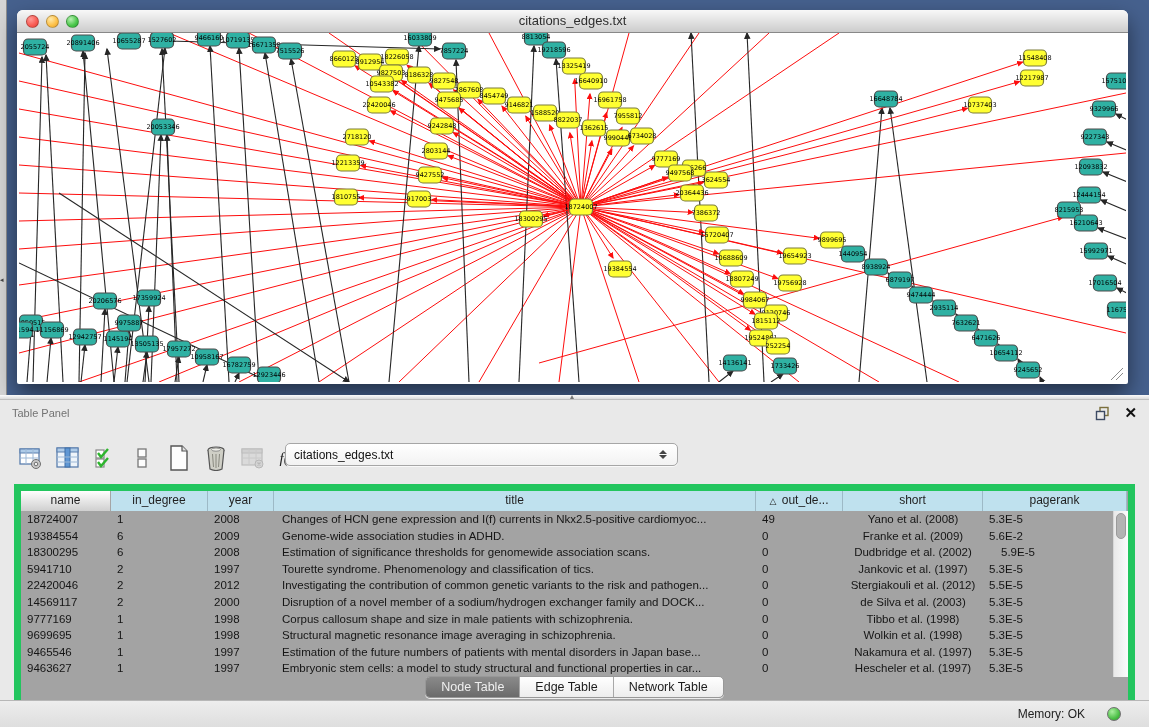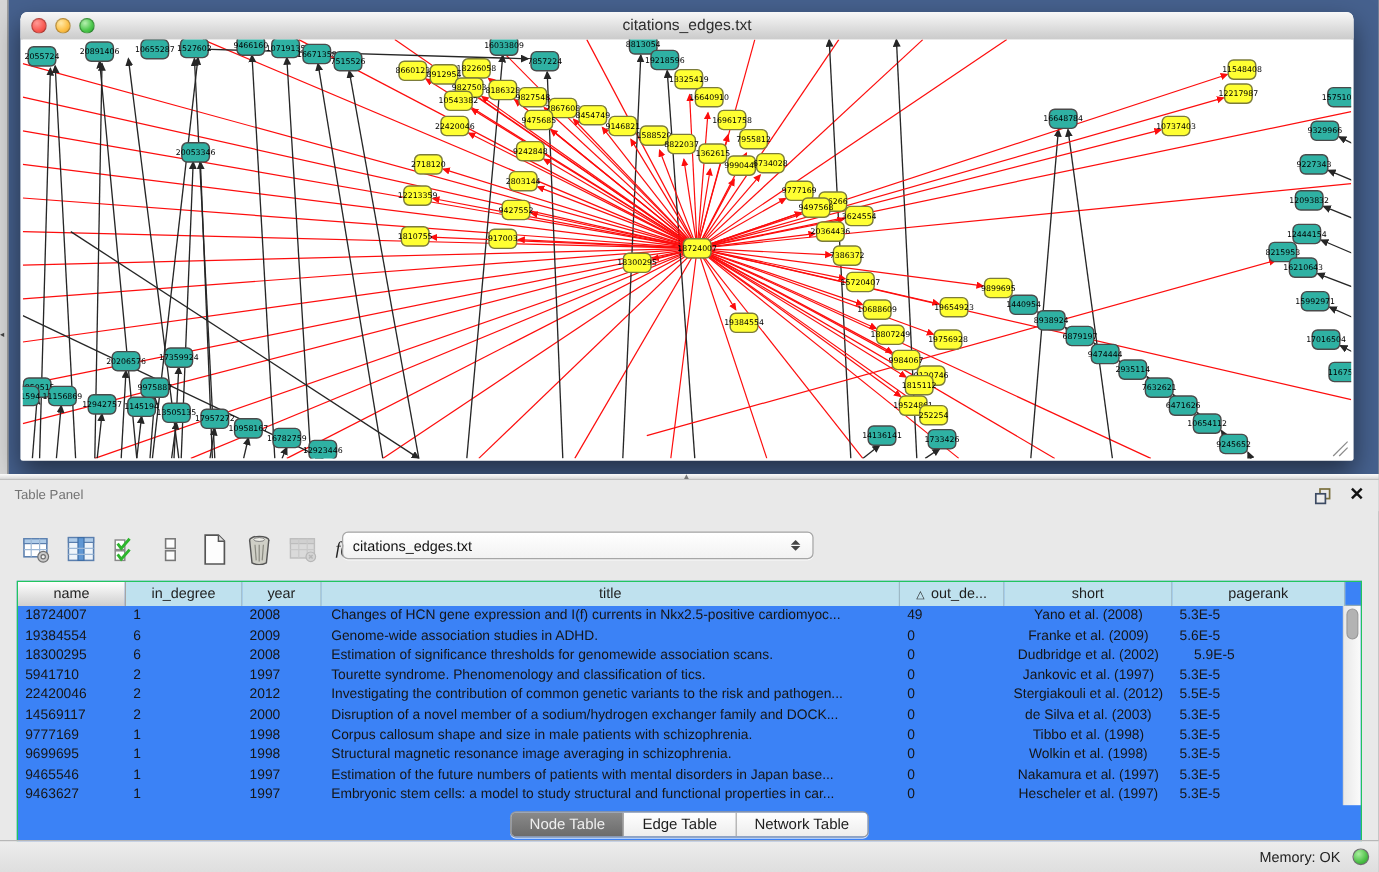--- a/index.html
+++ b/index.html
@@ -40,21 +40,21 @@
   .fx{font-family:"Liberation Serif",serif;font-style:italic;font-size:15px;color:#222;}
   .combo{position:absolute;left:285px;top:48px;width:393px;height:23px;background:linear-gradient(#ffffff,#f2f2f2);
     border:1px solid #a6a6a6;border-radius:5px;display:flex;align-items:center;padding:0 8px;box-shadow:0 1px 0 rgba(255,255,255,.7);}
   .combo-text{font-size:12px;color:#111;flex:1;}
   .combo-arrows{display:flex;flex-direction:column;align-items:center;gap:1px;margin-right:2px;}
   .combo-arrows i{display:block;width:0;height:0;border-left:4px solid transparent;border-right:4px solid transparent;}
   .combo-arrows i.up{border-bottom:4px solid #444;}
   .combo-arrows i.down{border-top:4px solid #444;}
 
   
-  .tablebox{position:absolute;left:14px;top:89px;width:1121px;height:232px;background:#3b82f6;border:1px solid #22c55e;overflow:hidden;}
+  .tablebox{position:absolute;left:14px;top:89px;width:1121px;height:232px;background:#a3a3a3;border:7px solid #22c55e;overflow:hidden;}
   .thead{display:flex;height:20px;border-bottom:1px solid #8fa9b5;}
   .th{flex:none;height:20px;line-height:19px;font-size:12px;color:#1f1f1f;text-align:center;
     background:#bfe1ee;border-right:1px solid #9db9c6;overflow:hidden;white-space:nowrap;}
   .th.namecol{background:linear-gradient(#fefefe,#cfcfcf);border-right:1px solid #a5a5a5;}
   .sort-tri{font-size:9px;margin-right:2px;}
   .tbody{position:relative;}
   .tr{display:flex;height:16.6px;line-height:16.6px;font-size:11.5px;color:#151515;white-space:nowrap;}
   .td{flex:none;overflow:hidden;padding:0 4px 0 6px;}
   .td.c-title{padding-left:8px;}
   .td.c-short{text-align:center;padding:0;}
@@ -64,21 +64,21 @@
   
   .tabsrow{position:absolute;left:0;top:279px;width:1149px;height:26px;display:flex;justify-content:center;align-items:center;}
   .seg{display:flex;height:22px;border:1px solid #989898;border-radius:5px;overflow:hidden;background:linear-gradient(#ffffff,#ededed);box-shadow:0 1px 0 rgba(255,255,255,.8);}
   .seg button{appearance:none;border:none;background:transparent;height:100%;padding:0 15px;font-size:12.5px;
     font-family:"Liberation Sans",sans-serif;color:#1c1c1c;border-right:1px solid #a8a8a8;cursor:default;}
   .seg button:last-child{border-right:none;}
   .seg button.active{background:linear-gradient(#8a8a8a,#6b6b6b);color:#efefef;}
 
   
   .statusbar{position:absolute;left:0;top:305px;width:1149px;height:27px;border-top:1px solid #b7b7b7;
-    background:linear-gradient(#ededed,#dedede);display:flex;align-items:center;justify-content:flex-end;padding:0 8px;gap:10px;}
+    background:linear-gradient(#ededed,#dedede);display:flex;align-items:center;justify-content:flex-end;padding:0 28px;gap:22px;}
   .mem-label{font-size:12px;color:#222;}
   .mem-dot{width:14px;height:14px;border-radius:50%;background:radial-gradient(circle at 35% 30%,#a9ef9e,#46bc41 65%,#2f9c32);border:1px solid #6f6f6f;}
 </style>
 </head>
 <body>
 
 <div id="screen">
 
   <div class="top-area">
     <div class="left-sliver">
@@ -758,21 +758,21 @@
             <div class="td c-short" style="width: 140px;">Yano et al. (2008)</div>
             <div class="td c-pagerank" style="width: 144px;">5.3E-5</div>
           </div>
           <div class="tr">
             <div class="td c-name" style="width: 90px;">19384554</div>
             <div class="td c-indeg" style="width: 97px;">6</div>
             <div class="td c-year" style="width: 66px;">2009</div>
             <div class="td c-title" style="width: 482px;">Genome-wide association studies in ADHD.</div>
             <div class="td c-outdeg" style="width: 87px;">0</div>
             <div class="td c-short" style="width: 140px;">Franke et al. (2009)</div>
-            <div class="td c-pagerank" style="width: 144px;">5.6E-5</div>
+            <div class="td c-pagerank" style="width: 144px;">5.6E-2</div>
           </div>
           <div class="tr">
             <div class="td c-name" style="width: 90px;">18300295</div>
             <div class="td c-indeg" style="width: 97px;">6</div>
             <div class="td c-year" style="width: 66px;">2008</div>
             <div class="td c-title" style="width: 482px;">Estimation of significance thresholds for genomewide association scans.</div>
             <div class="td c-outdeg" style="width: 87px;">0</div>
             <div class="td c-short" style="width: 140px;">Dudbridge et al. (2002)</div>
             <div class="td c-pagerank" style="width: 144px; margin-left: 12px;">5.9E-5</div>
           </div>

